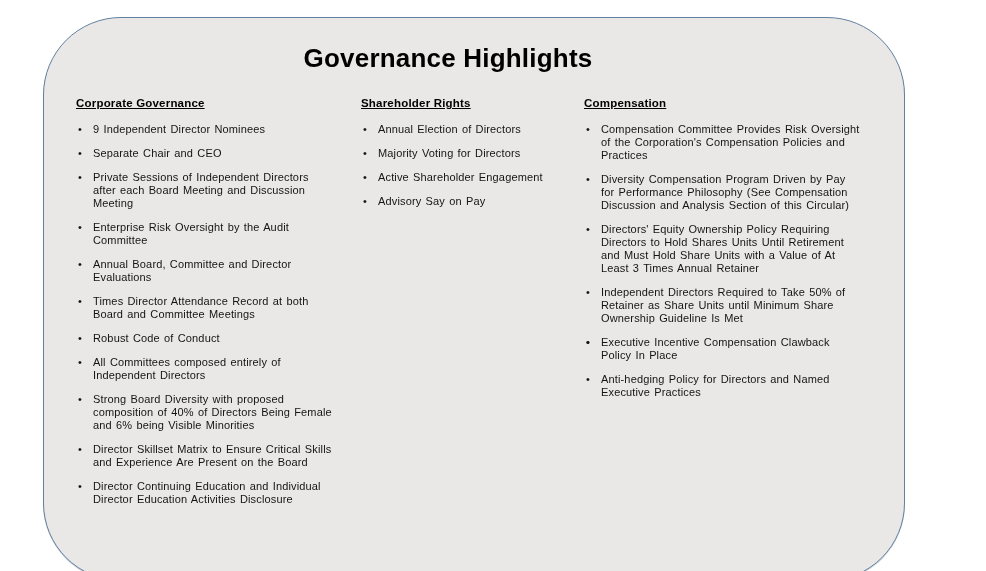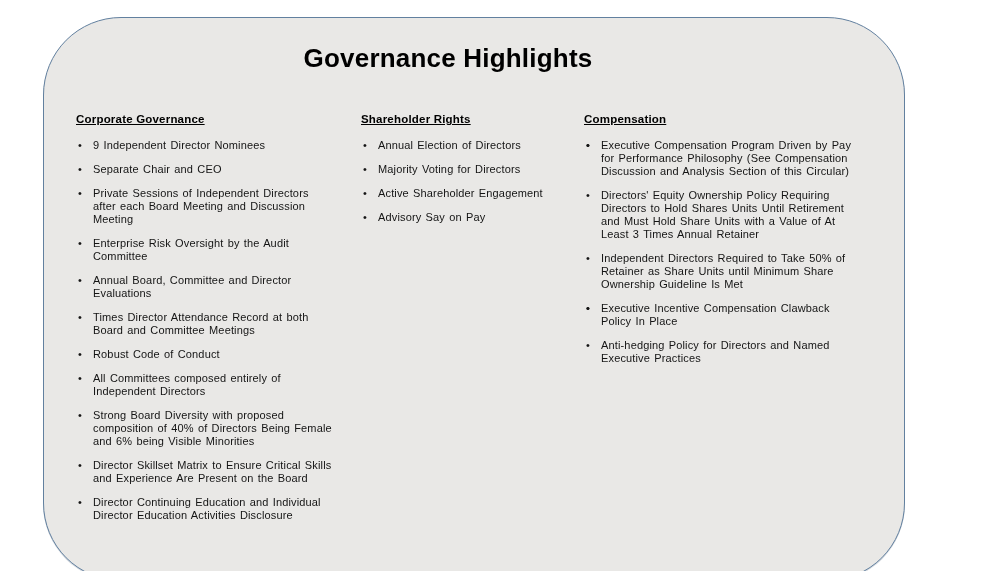--- a/index.html
+++ b/index.html
@@ -41,21 +41,21 @@
     letter-spacing: 0.2px;
   }
   .col {
     position: absolute;
     top: 79px;
   }
   .col-1 { left: 32px;  width: 300px; }
   .col-2 { left: 317px; width: 222px; }
   .col-3 { left: 540px; width: 322px; }
   .col-heading {
-    margin: 16px 0 13px 0;
+    margin: 0 0 13px 0;
     font-size: 11.5px;
     line-height: 13px;
     font-weight: bold;
     text-decoration: underline;
     color: #000000;
     letter-spacing: 0.2px;
   }
   .bullet-list {
     list-style: none;
     margin: 0;
@@ -185,25 +185,28 @@
           </li>
         </ul>
     </div>
 
     <div class="col col-3">
       <h2 class="col-heading">Compensation</h2>
       <ul class="bullet-list">
 
           <li class="bullet-item">
             <span class="bullet-dot">•</span>
-          </li>
-
-          <li class="bullet-item">
-            <span class="bullet-dot">•</span>
-            <span class="bullet-text">Executive Compensation Program Driven by Pay
+            <span class="bullet-text">Compensation Committee Provides Risk Oversight
+of the Corporation's Compensation Policies and
+Practices</span>
+          </li>
+
+          <li class="bullet-item">
+            <span class="bullet-dot">•</span>
+            <span class="bullet-text">Diversity Compensation Program Driven by Pay
 for Performance Philosophy (See Compensation
 Discussion and Analysis Section of this Circular)</span>
           </li>
 
           <li class="bullet-item">
             <span class="bullet-dot">•</span>
             <span class="bullet-text">Directors' Equity Ownership Policy Requiring
 Directors to Hold Shares Units Until Retirement
 and Must Hold Share Units with a Value of At
 Least 3 Times Annual Retainer</span>

